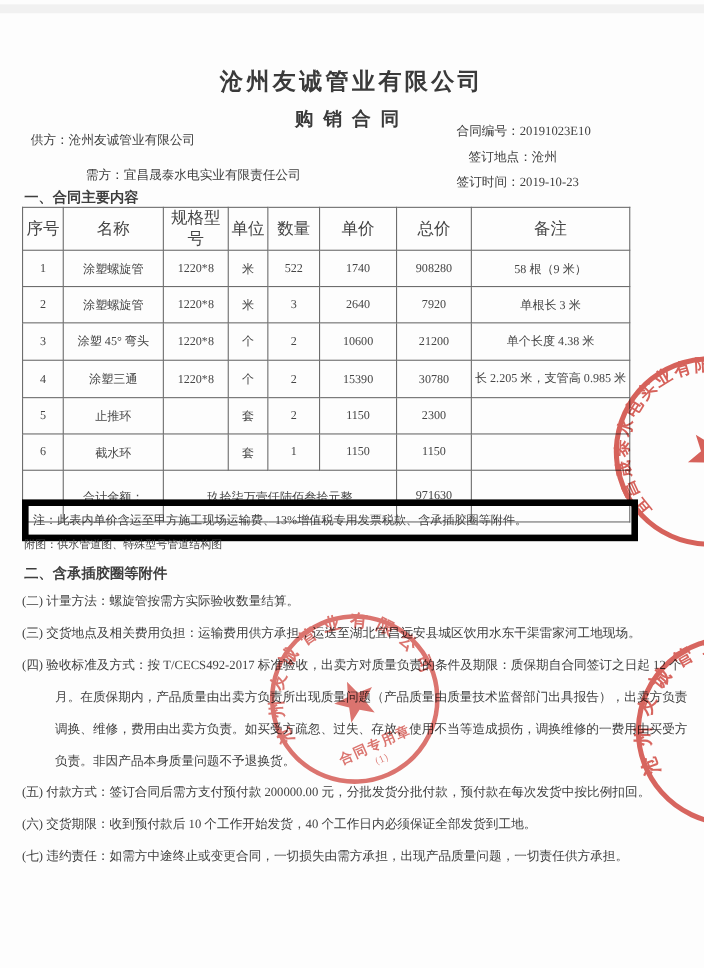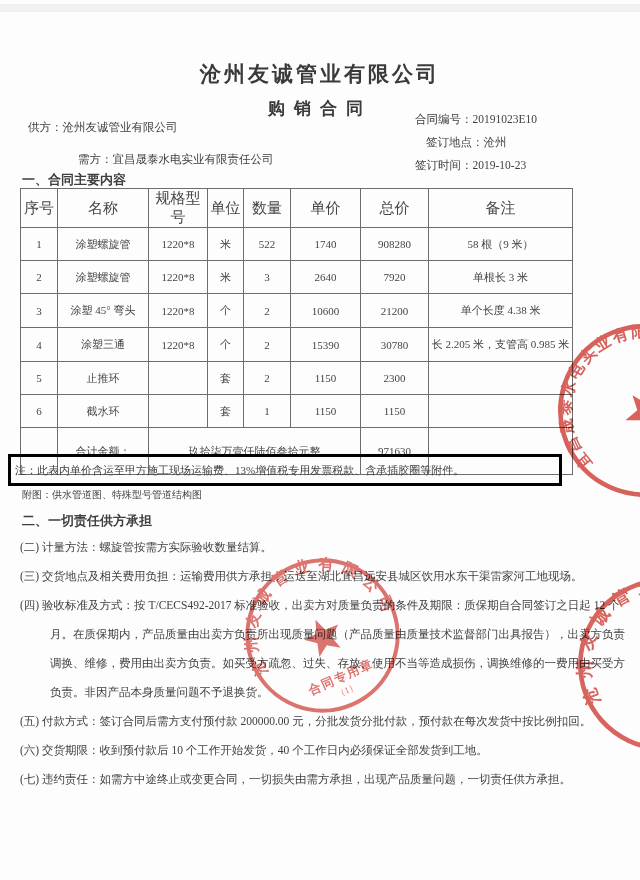--- a/index.html
+++ b/index.html
@@ -27,22 +27,22 @@
     font-size:11px;color:#454545;
   }
   table.items th,table.items td{
     border:1px solid #6d6d6d;text-align:center;vertical-align:middle;
     padding:0 2px;font-weight:normal;overflow:hidden;
   }
   table.items th{font-size:15px;}
   .remark-wrap{line-height:1.45;}
 
   .note-box{
-    position:absolute;left:8px;top:454px;width:544px;height:26px;
-    border:3px solid #000000;font-size:11px;line-height:26px;
+    position:absolute;left:20px;top:454px;width:544px;height:26px;
+    border:6px solid #000000;font-size:11px;line-height:26px;
     padding-left:4px;white-space:nowrap;overflow:hidden;
   }
   .attachment-line{position:absolute;left:22px;top:488px;font-size:10px;white-space:nowrap;}
 
   .clauses{
     position:absolute;left:20px;top:533px;width:606px;
     font-size:11.5px;line-height:29px;color:#3e3e3e;
   }
   .clauses p{margin:0;}
   .clauses p.hang{padding-left:30px;text-indent:-30px;}
@@ -177,21 +177,21 @@
       <td colspan="4">玖拾柒万壹仟陆佰叁拾元整</td>
       <td>971630</td>
       <td></td>
     </tr>
   </tbody>
     </table>
 
   <div class="note-box">注：此表内单价含运至甲方施工现场运输费、13%增值税专用发票税款、含承插胶圈等附件。</div>
   <div class="attachment-line">附图：供水管道图、特殊型号管道结构图</div>
 
-  <div class="sec-heading" style="left:22px;top:512px;">二、一切责任供方承担</div>
+  <div class="sec-heading" style="left:22px;top:512px;">二、含承插胶圈等附件</div>
 
   <div class="clauses">
     <p>(二) 计量方法：螺旋管按需方实际验收数量结算。</p>
     <p>(三) 交货地点及相关费用负担：运输费用供方承担，运送至湖北宜昌远安县城区饮用水东干渠雷家河工地现场。</p>
     <p class="hang">(四) 验收标准及方式：按 T/CECS492-2017 标准验收，出卖方对质量负责的条件及期限：质保期自合同签订之日起 12 个月。在质保期内，产品质量由出卖方负责所出现质量问题（产品质量由质量技术监督部门出具报告），出卖方负责调换、维修，费用由出卖方负责。如买受方疏忽、过失、存放、使用不当等造成损伤，调换维修的一费用由买受方负责。非因产品本身质量问题不予退换货。</p>
     <p>(五) 付款方式：签订合同后需方支付预付款 200000.00 元，分批发货分批付款，预付款在每次发货中按比例扣回。</p>
     <p>(六) 交货期限：收到预付款后 10 个工作开始发货，40 个工作日内必须保证全部发货到工地。</p>
     <p>(七) 违约责任：如需方中途终止或变更合同，一切损失由需方承担，出现产品质量问题，一切责任供方承担。</p>
   </div>
 

